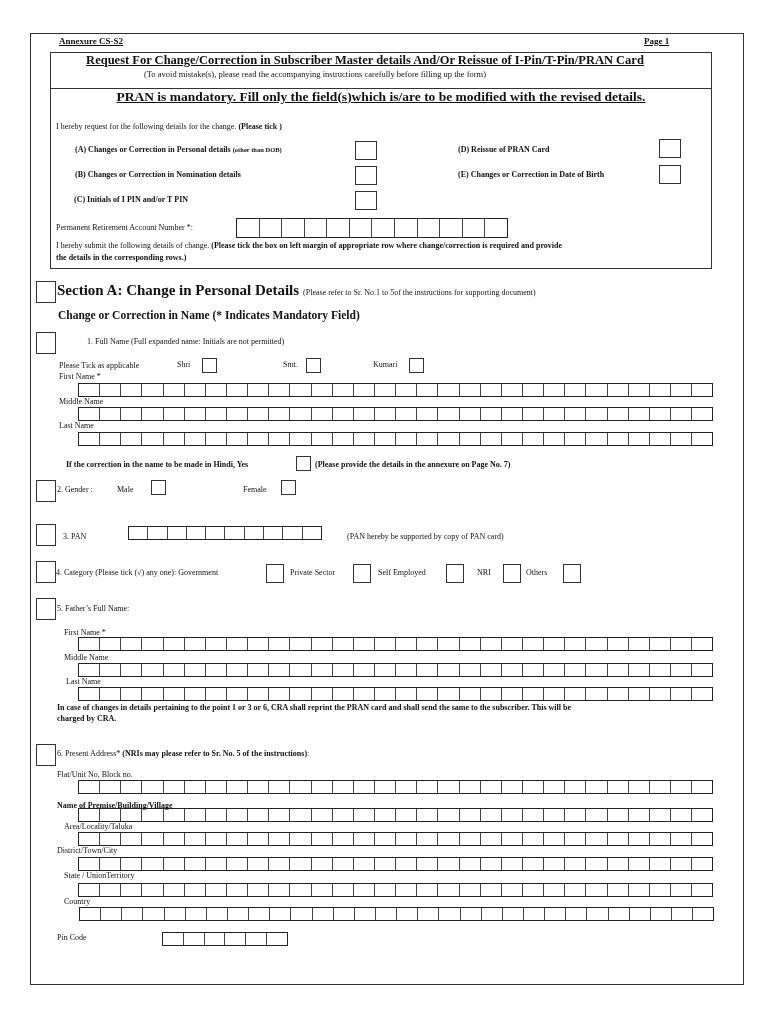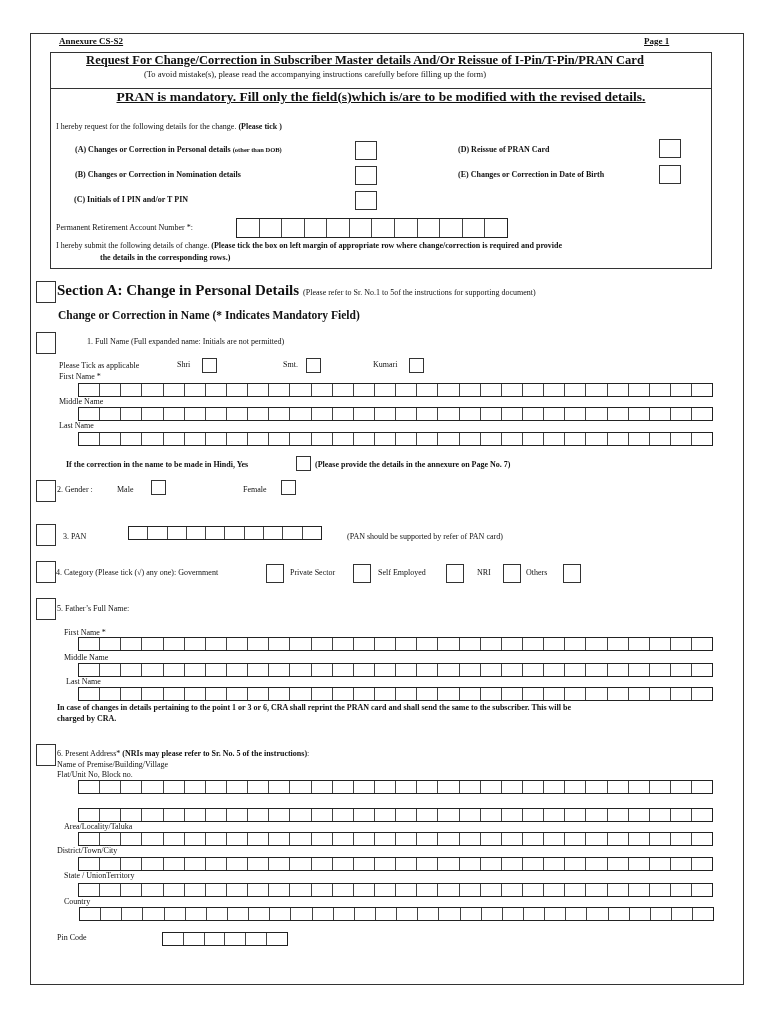--- a/index.html
+++ b/index.html
@@ -75,21 +75,21 @@
     <span></span>
     <span></span>
     <span></span>
     <span></span>
 </div>
 
 <div class="abs t8 nowrap" style="left:56px;top:241px;">
   <span>I hereby submit the following details of change.</span>
   <span class="b">(Please tick the box on left margin of appropriate row where change/correction is required and provide</span>
 </div>
-<div class="abs t8 b nowrap" style="left:56px;top:253px;margin-left:44px;">the details in the corresponding rows.)</div>
+<div class="abs t8 b nowrap" style="left:56px;top:253px;">the details in the corresponding rows.)</div>
 
 <div class="cb cb-margin" style="left:36px;top:281px;"></div>
 <div class="abs nowrap" style="left:57px;top:281px;">
   <span class="b" style="font-size:15px;">Section A: Change in Personal Details</span>
   <span style="font-size:8px;">(Please refer to Sr. No.1 to 5of the instructions for supporting document)</span>
 </div>
 
 <div class="abs b nowrap" style="left:58px;top:309px;font-size:11.5px;">Change or Correction in Name (* Indicates Mandatory Field)</div>
 
 <div class="cb cb-margin" style="left:36px;top:332px;"></div>
@@ -221,21 +221,21 @@
     <span></span>
     <span></span>
     <span></span>
     <span></span>
     <span></span>
     <span></span>
     <span></span>
     <span></span>
     <span></span>
 </div>
-<div class="abs t8 nowrap" style="left:347px;top:532px;">(PAN should be supported by refer of PAN card)</div>
+<div class="abs t8 nowrap" style="left:347px;top:532px;">(PAN hereby be supported by copy of PAN card)</div>
 
 <div class="cb cb-margin" style="left:36px;top:561px;"></div>
 <div class="abs t8 nowrap" style="left:56px;top:568px;">4. Category (Please tick (√) any one): Government</div>
 <div class="cb" style="left:266px;top:564px;width:18px;height:19px;"></div>
 <div class="abs t8 nowrap" style="left:290px;top:568px;">Private Sector</div>
 <div class="cb" style="left:353px;top:564px;width:18px;height:19px;"></div>
 <div class="abs t8 nowrap" style="left:378px;top:568px;">Self Employed</div>
 <div class="cb" style="left:446px;top:564px;width:18px;height:19px;"></div>
 <div class="abs t8 nowrap" style="left:477px;top:568px;">NRI</div>
 <div class="cb" style="left:503px;top:564px;width:18px;height:19px;"></div>
@@ -381,21 +381,21 @@
     <span></span>
     <span></span>
     <span></span>
     <span></span>
     <span></span>
     <span></span>
     <span></span>
     <span></span>
 </div>
 
-<div class="abs t8 nowrap" style="left:57px;top:760px;">Name of Premise/Building/Village</div>
+<div class="abs t8 nowrap" style="left:57px;top:801px;font-weight:bold;">Name of Premise/Building/Village</div>
 <div class="boxrow" style="left:78px;top:808px;width:635px;">
   <span></span>
     <span></span>
     <span></span>
     <span></span>
     <span></span>
     <span></span>
     <span></span>
     <span></span>
     <span></span>

